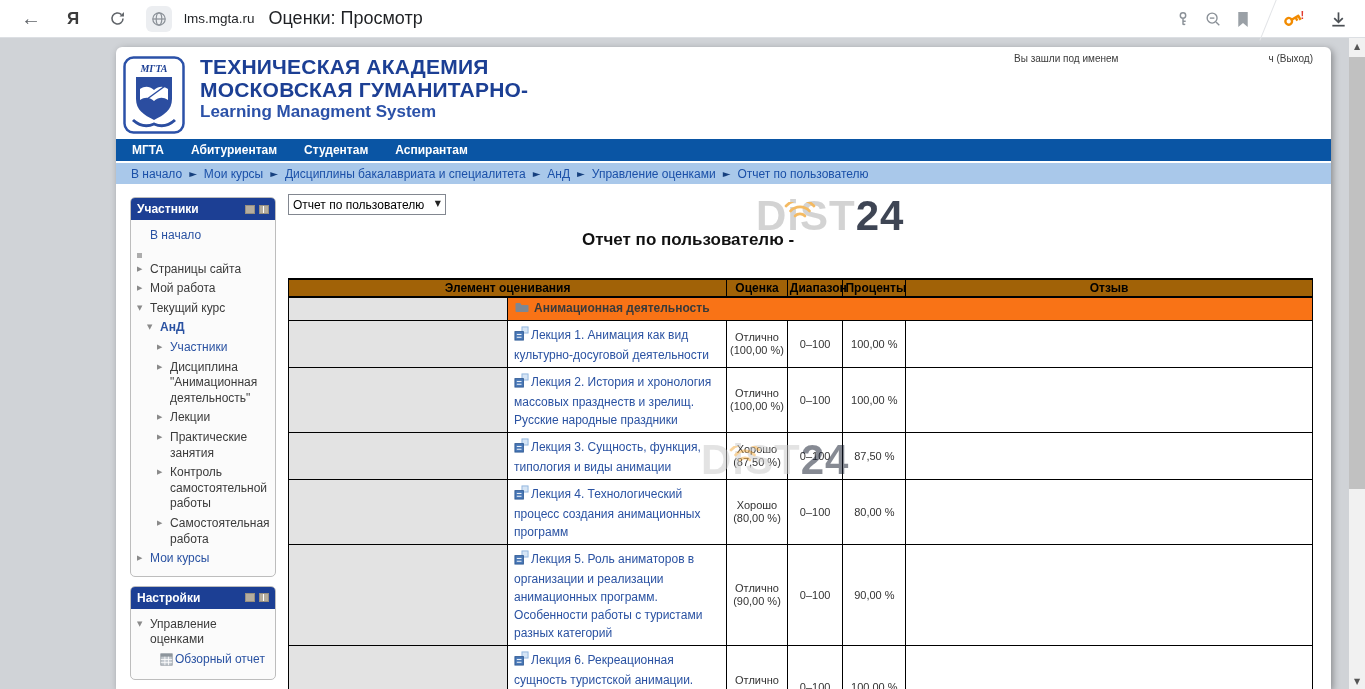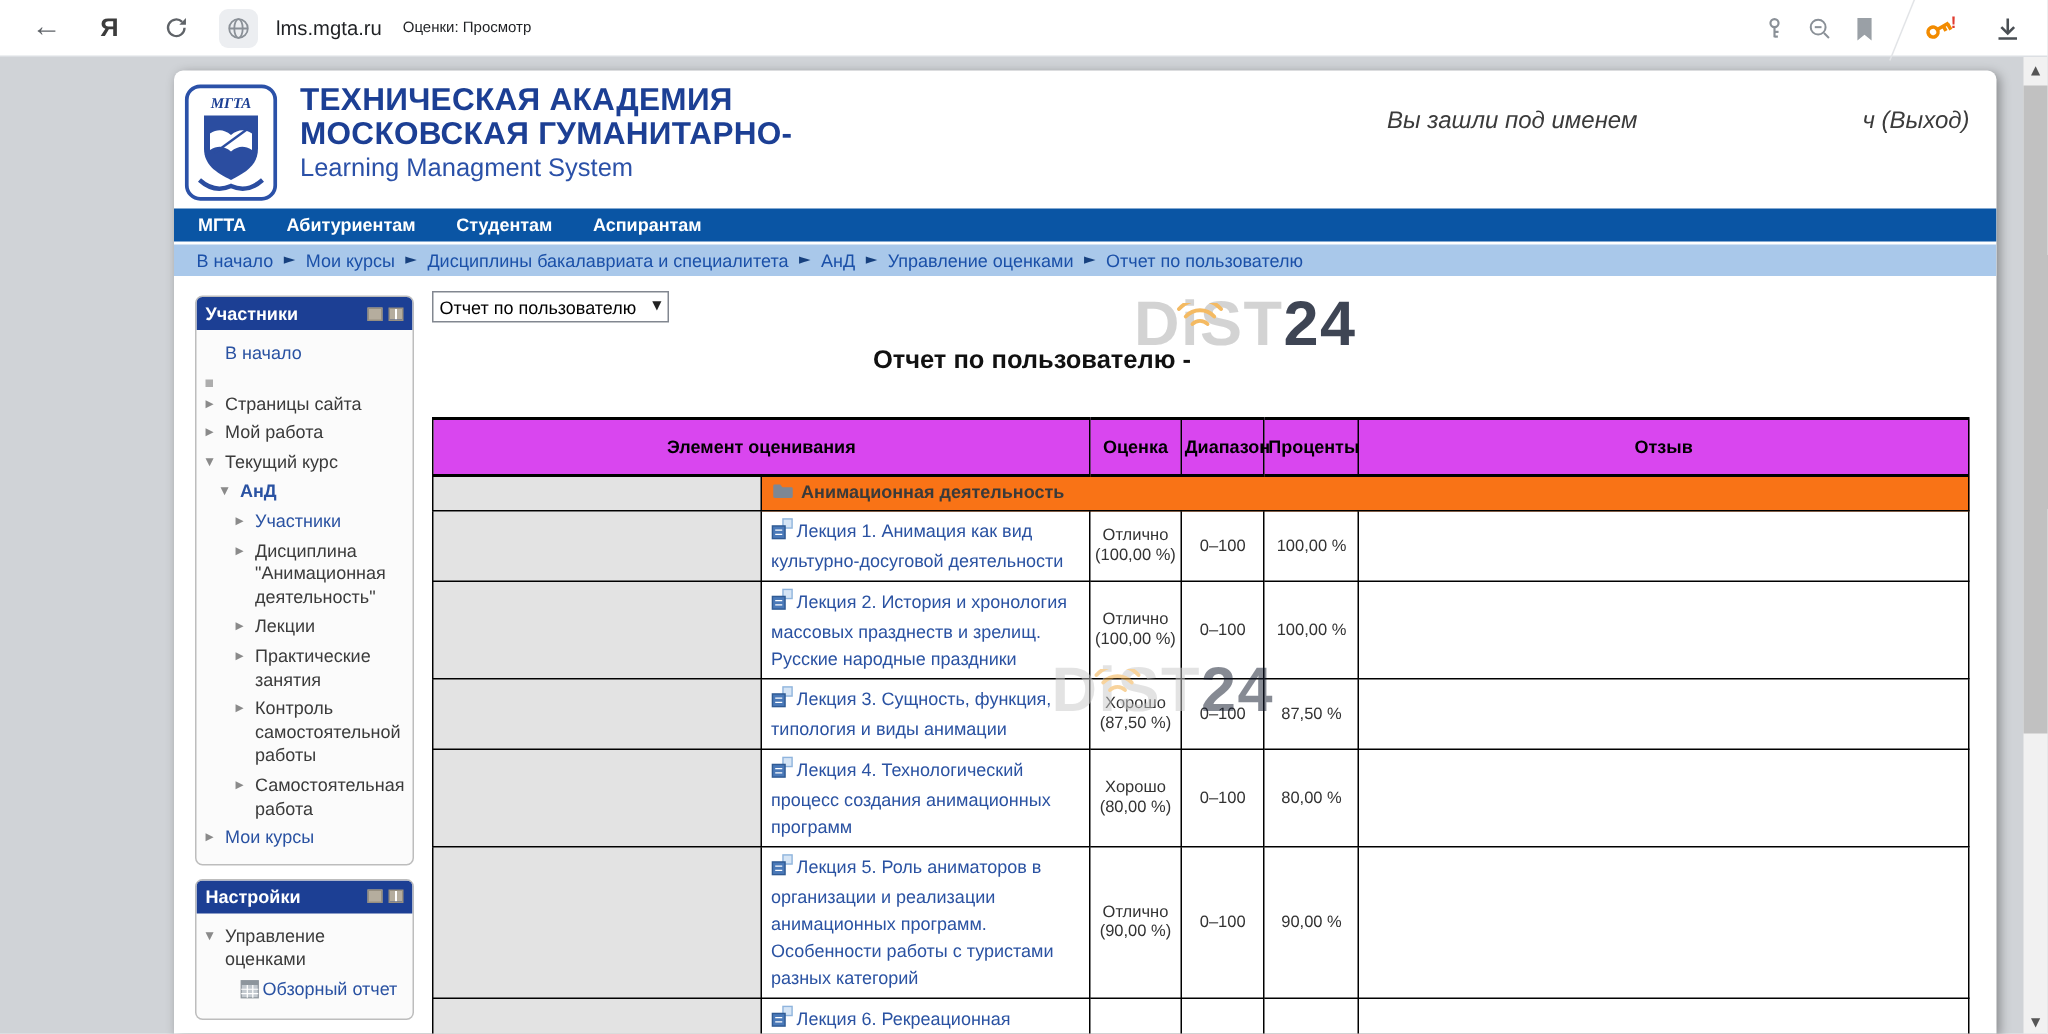--- a/index.html
+++ b/index.html
@@ -8,21 +8,21 @@
 
   
   .browser-bar { position:absolute; left:0; top:0; width:1365px; height:38px; background:#fff;
                  border-bottom:1px solid #dcdfe3; display:flex; align-items:center; z-index:50; }
   .bb-icon { display:flex; align-items:center; justify-content:center; cursor:pointer; }
   .back-arrow { font-size:20px; color:#5f6368; margin-left:18px; width:26px; }
   .ya-logo { font-size:17px; font-weight:bold; color:#3c3c3c; width:30px; text-align:center; margin-left:14px; }
   .reload { margin-left:16px; width:26px; }
   .globe-chip { margin-left:16px; width:26px; height:26px; background:#eceef1; border-radius:6px; }
   .url-text { margin-left:12px; font-size:13.5px; color:#1f2124; }
-  .tab-title { margin-left:14px; font-size:10px; color:#1f2124; }
+  .tab-title { margin-left:14px; font-size:18px; color:#1f2124; }
   .bb-right { position:absolute; right:0; top:0; height:38px; display:flex; align-items:center; }
   .bb-right .bb-icon { width:30px; }
   .slant-divider { width:1px; height:46px; background:#e2e4e7; transform:rotate(22deg); margin:0 10px; }
   .dl-gap { width:14px; }
 
   
   .page-scrollbar { position:absolute; right:0; top:38px; width:16px; height:651px; background:#f1f1f1; z-index:40; }
   .sb-arrow { position:absolute; left:0; width:16px; height:16px; font-size:8px; color:#555;
               display:flex; align-items:center; justify-content:center; font-family:"DejaVu Sans",sans-serif; cursor:pointer;}
   .sb-arrow.up { top:0; } .sb-arrow.down { bottom:0; }
@@ -30,22 +30,22 @@
 
   
   .card { position:absolute; left:68px; top:47px; width:1215px; height:642px; background:#fff;
           border-radius:6px 6px 0 0; box-shadow:2px 2px 7px rgba(0,0,0,.35); overflow:hidden;margin-left:48px; }
 
   
   .site-header { position:relative; height:92px; }
   .logo { position:absolute; left:7px; top:9px; width:62px; height:78px; }
   .site-title { position:absolute; left:84px; top:8px; line-height:1.1; }
   .site-title .l1 { font-size:21px; font-weight:bold; color:#1c3f94; letter-spacing:.2px; }
-  .site-title .sub { font-size:17px; font-weight:normal; color:#2b51a8; margin-top:2px; }
-  .login-info { position:absolute; right:18px; top:25px; font-size:16px; color:#3b3b3b;font-style:italic; }
+  .site-title .sub { font-size:17px; font-weight:bold; color:#2b51a8; margin-top:2px; }
+  .login-info { position:absolute; right:18px; top:6px; font-size:10px; color:#3b3b3b; }
   .login-info .redacted { display:inline-block; width:150px; }
 
   
   .top-nav { height:22px; background:#0a55a4; display:flex; align-items:center; gap:27px;
              padding-left:16px; }
   .top-nav .nav-item { color:#fff; font-size:12px; font-weight:bold; cursor:pointer; }
   .breadcrumb { height:21px; background:#a9c8ea; display:flex; align-items:center; gap:7px;
                 padding-left:15px; font-size:12px; margin-top:2px; }
   .breadcrumb .crumb { color:#1b50a8; cursor:pointer; text-decoration:none; }
   .crumb-sep { color:#16407e; font-size:10px; font-family:"DejaVu Sans",sans-serif; }
@@ -84,22 +84,22 @@
   .watermark { position:absolute; font-size:42px; font-weight:bold; letter-spacing:1px;
                color:#c9c9c9; pointer-events:none; z-index:6; }
   .watermark .orange { color:#0f172a; }
   .watermark .arcs { position:absolute; left:27px; top:-11px; }
   .wm1 { left:468px; top:-2px; opacity:.8; }
   .wm2 { left:413px; top:242px; opacity:.5; }
 
   
   table.grade { border-collapse:collapse; margin-top:28px; width:1025px; table-layout:fixed; position:relative; z-index:2; }
   table.grade th, table.grade td { border:1px solid #000; }
-  table.grade thead th { font-size:12px; font-weight:bold; text-align:center; padding:11px 2px;
-                         border-top:2px solid #000; border-bottom:2px solid #000; background:#d946ef; }
+  table.grade thead th { font-size:12px; font-weight:bold; text-align:center; padding:1px 2px;
+                         border-top:2px solid #000; border-bottom:2px solid #000; background:#a16207; }
   .w-name { width:433px; } .w-grade { width:60px; } .w-range { width:55px; } .w-pct { width:62px; } .w-fb { width:402px; }
   td.cell-indent { width:13px; background:#e3e3e3; padding:0; }
   td.cell-name { padding:4px 6px; vertical-align:middle; }
   td.cell-name .tbl-icon { display:inline-block; width:17px; vertical-align:-2px; }
   .item-label { font-size:12px; line-height:1.2; }
   .item-label.lesson, .item-label.quiz { color:#2a52a2; text-decoration:none; cursor:pointer; }
   tr.row-category td { background:#f97316; }
   tr.row-category td.cell-indent { background:#e3e3e3; }
   td.cell-cat { padding:3px 6px; font-weight:bold; color:#3a3a3a; font-size:12px; }
   td.cell-cat .tbl-icon { display:inline-block; width:20px; vertical-align:-2px; }

